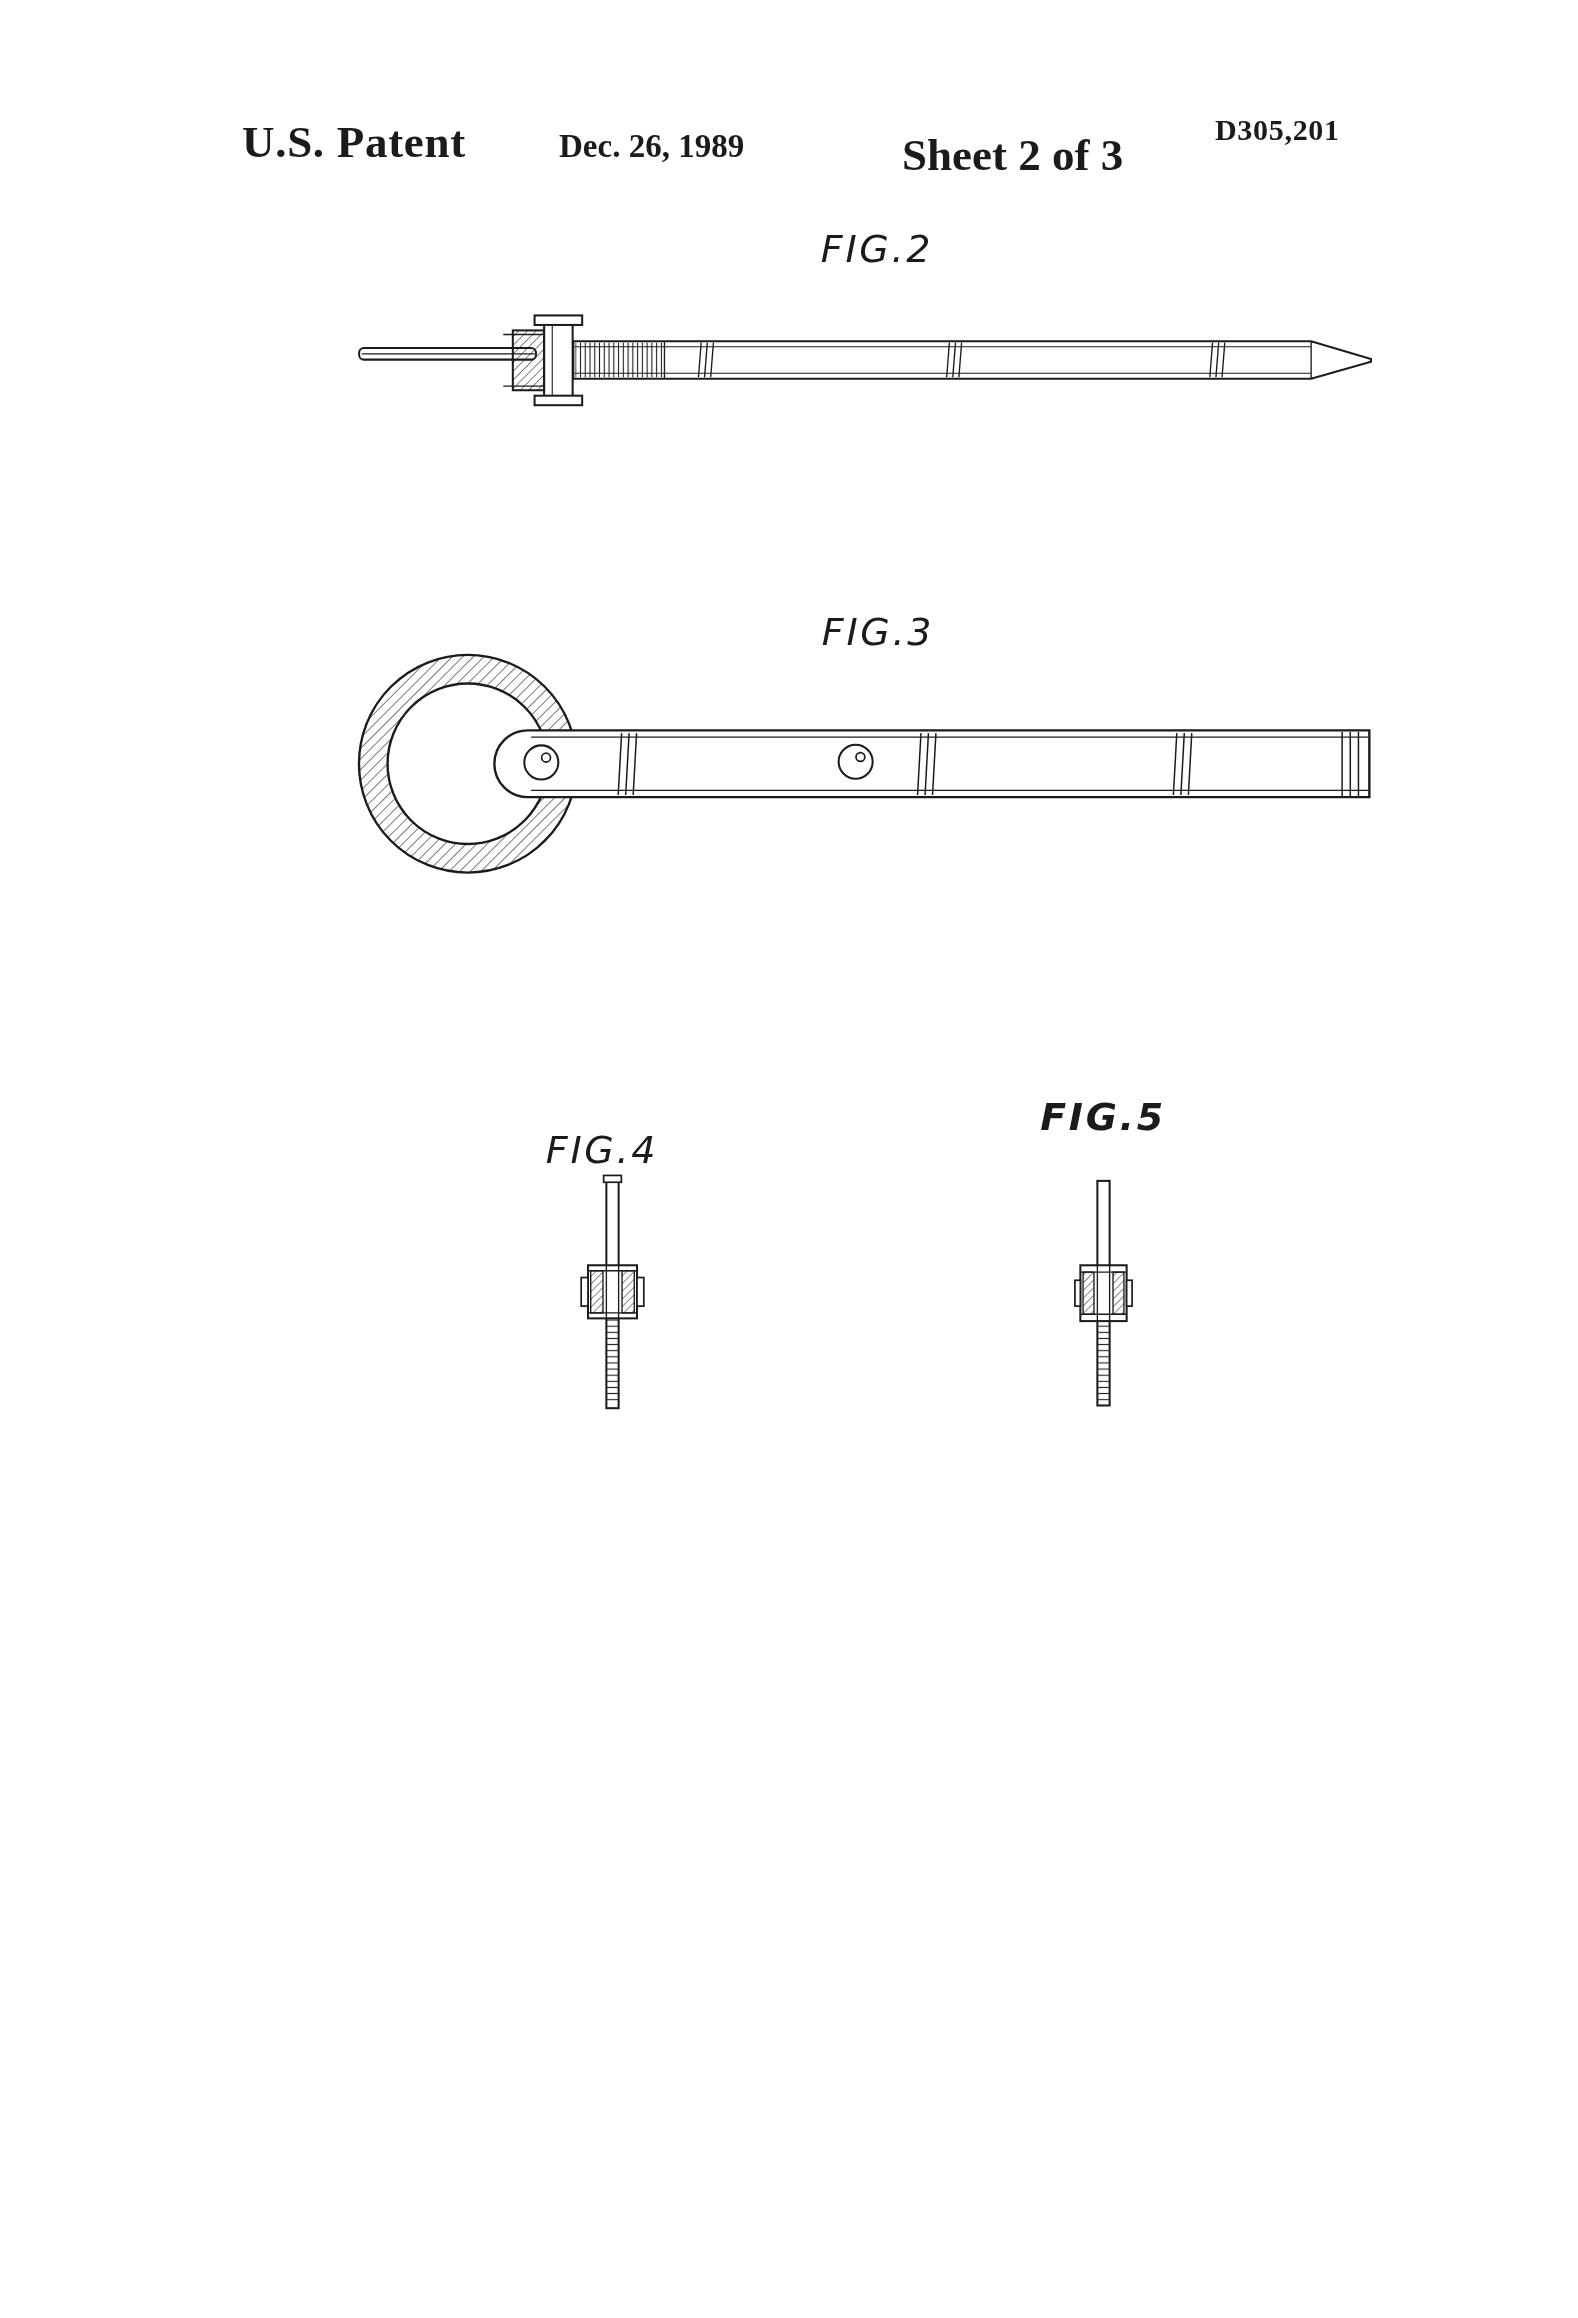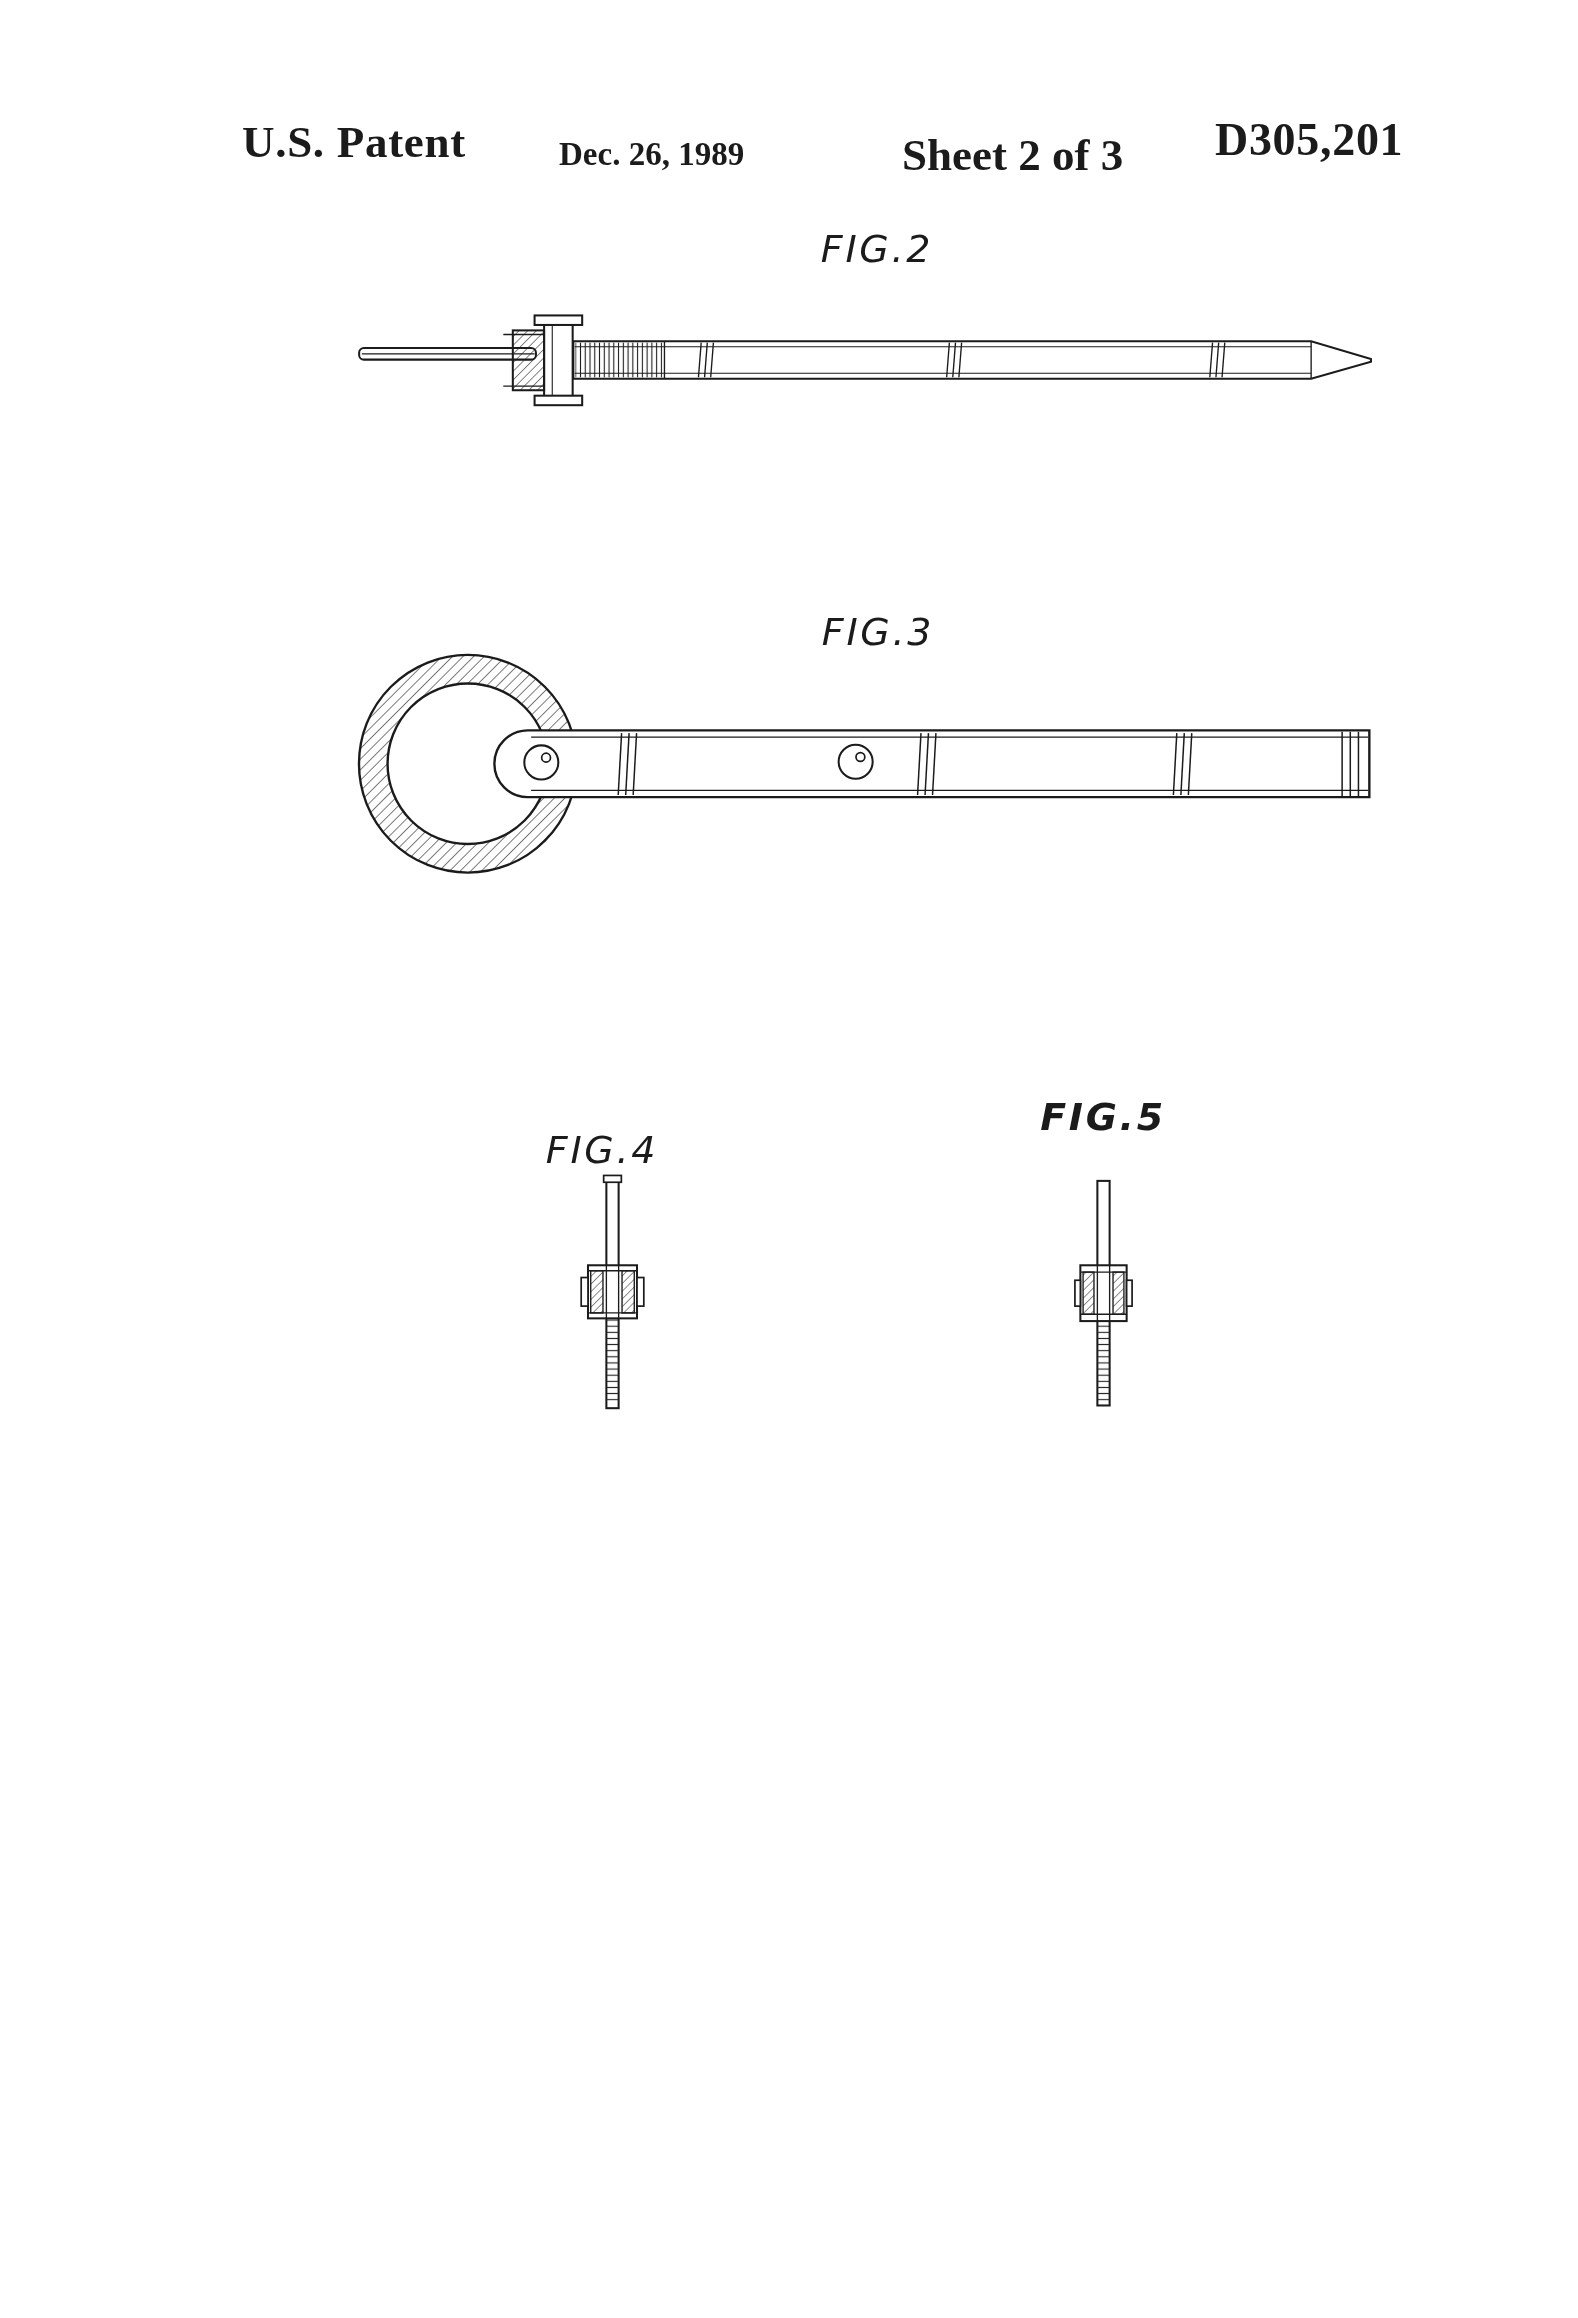--- a/index.html
+++ b/index.html
@@ -10,23 +10,23 @@
     color:#1b1b1b;
   }
   .sheet {
     position:absolute; left:0; top:0;
     width:1578px; height:2319px;
     background:#ffffff;
     overflow:hidden;
   }
   .hdr-text { position:absolute; font-weight:bold; white-space:nowrap; }
   .hdr-title   { left:242px;  top:116px; font-size:45px; letter-spacing:0.7px; }
-  .hdr-date    { left:559px;  top:128px; font-size:33px;margin-top:8px; }
+  .hdr-date    { left:559px;  top:128px; font-size:33px; }
   .hdr-sheet   { left:902px; top:129px; font-size:45px; }
-  .hdr-patno   { left:1215px; top:113px; font-size:46px; letter-spacing:0.7px; }
+  .hdr-patno   { left:1215px; top:113px; font-size:30px; letter-spacing:0.7px; }
   .fig-label {
     position:absolute;
     width:204px;
     text-align:center;
     font-family:"DejaVu Sans", sans-serif;
     font-style:italic;
     font-size:38px;
     letter-spacing:2.7px;
     white-space:nowrap;
   }

